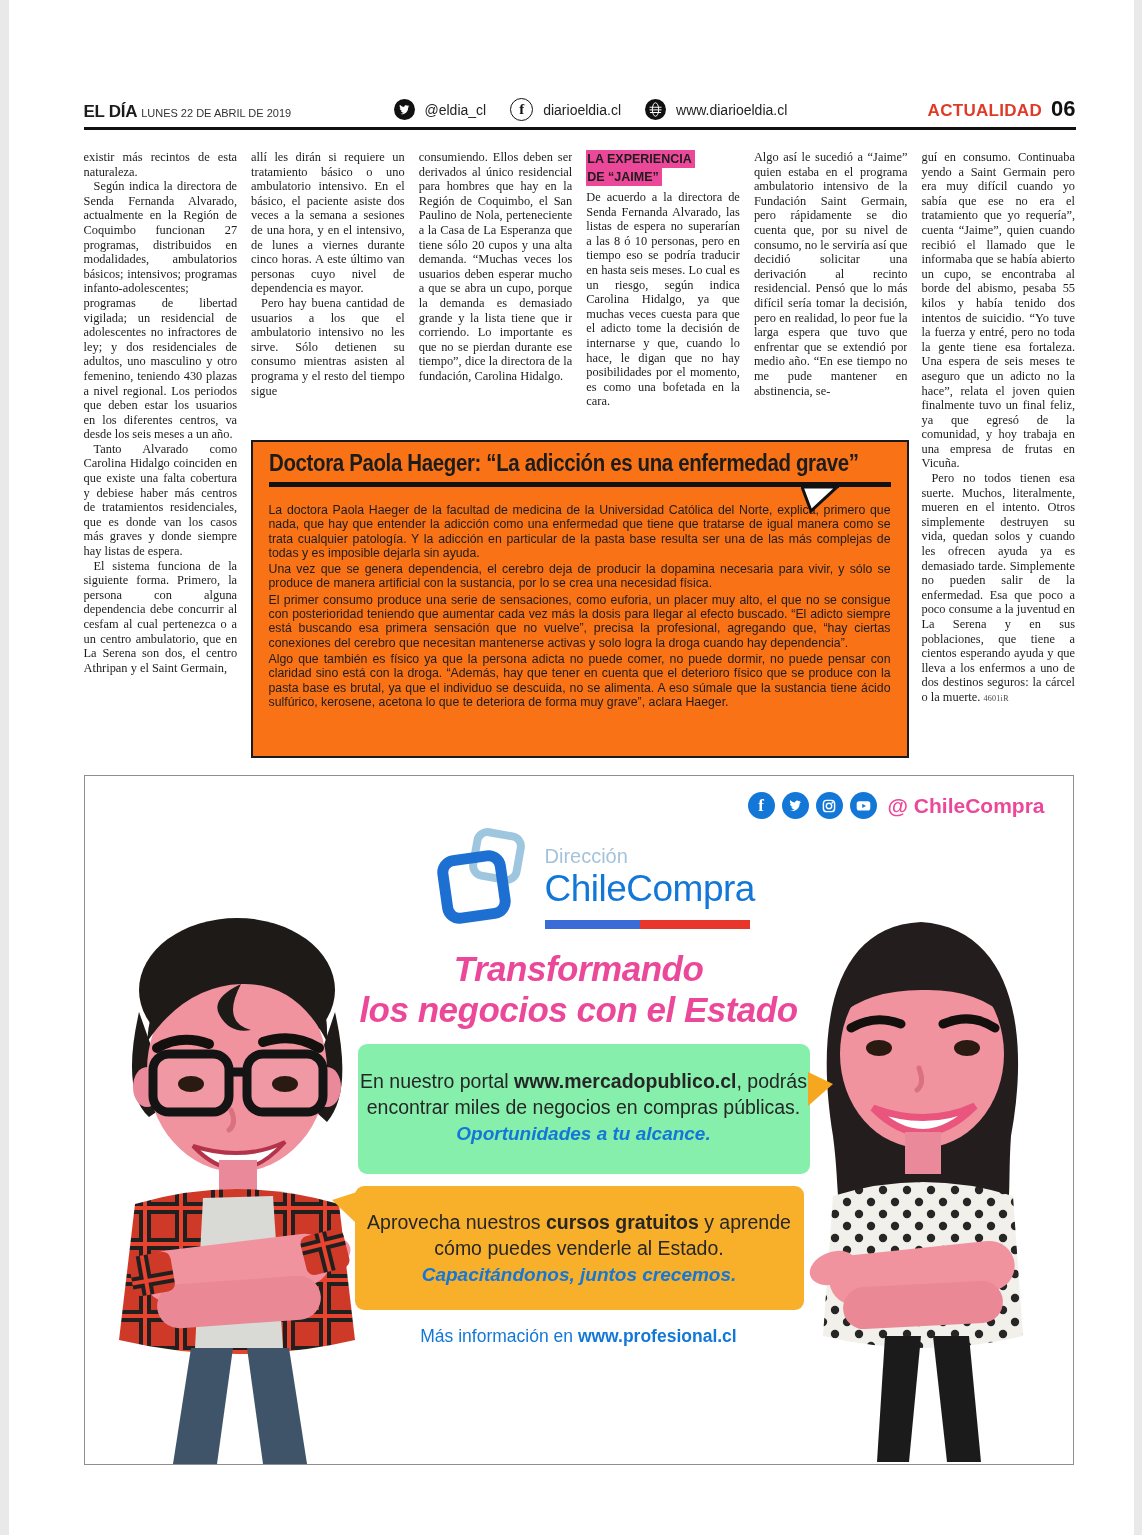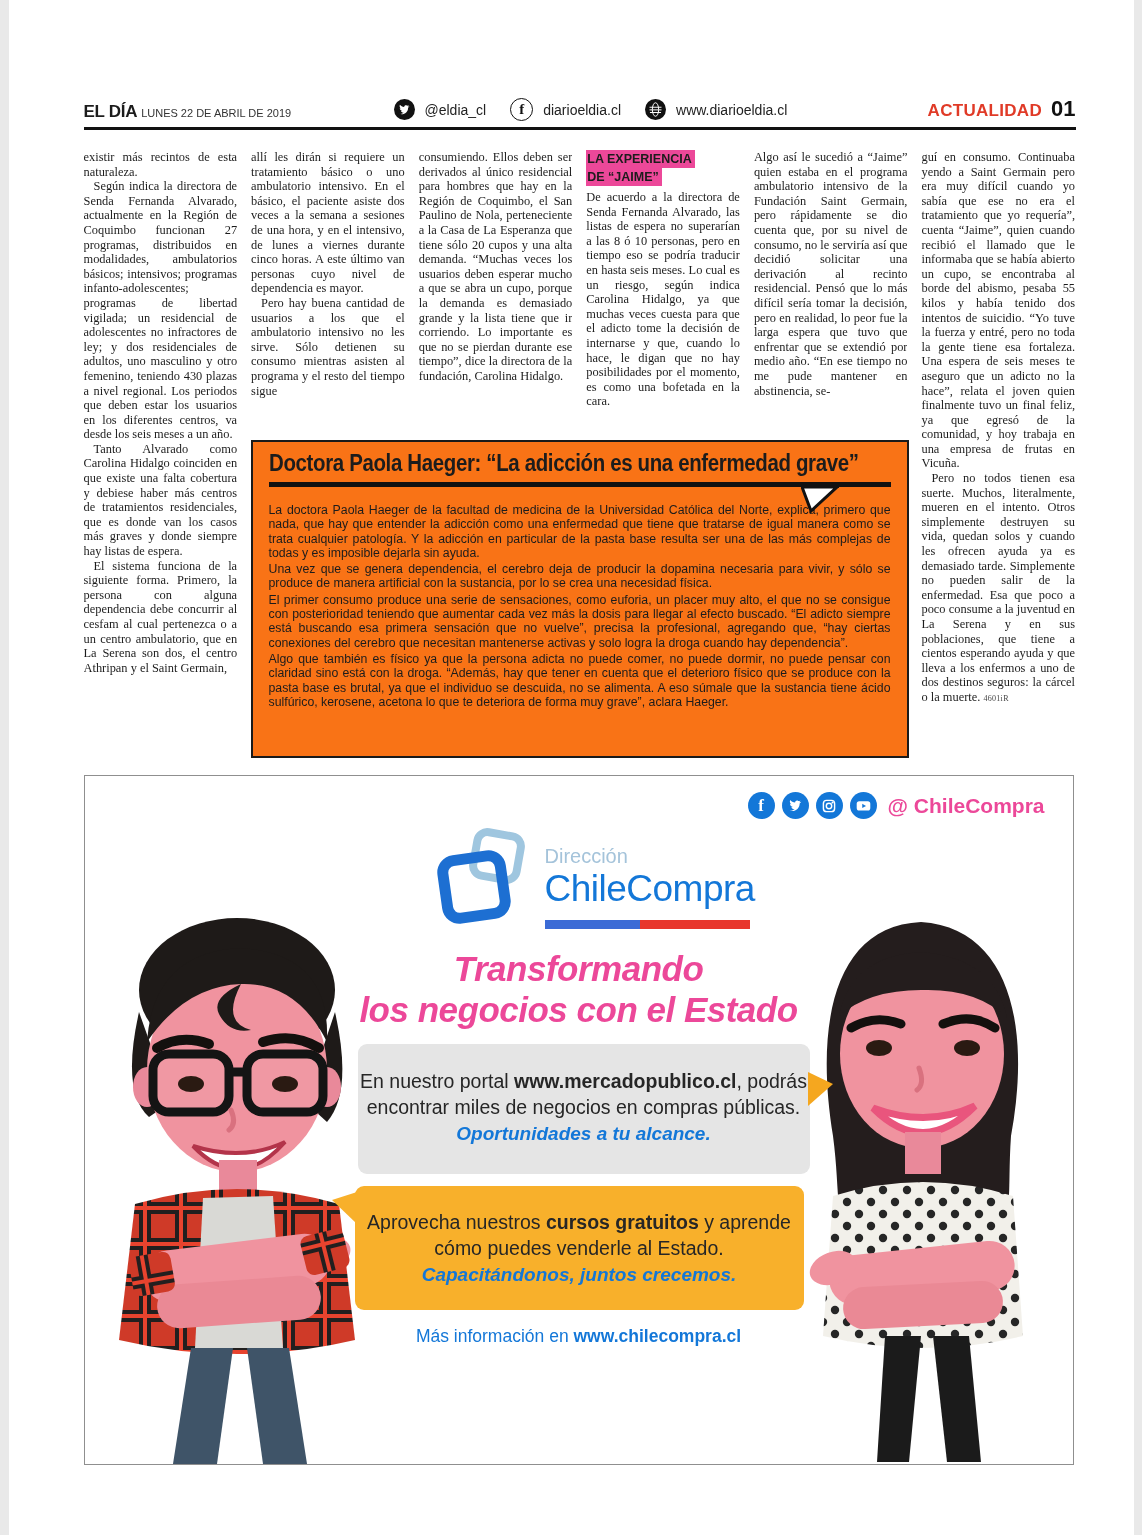--- a/index.html
+++ b/index.html
@@ -52,21 +52,21 @@
   .logo-l1{color:#a4c3da;font-size:20px;margin-top:14px;}
   .logo-l2{color:#1377d8;font-size:37px;letter-spacing:-.5px;margin-top:0px;}
   .logo-bar{width:205px;height:9px;margin-top:10px;display:flex;}
   .logo-bar .b{width:95px;background:#3b6bd6;}
   .logo-bar .r{width:110px;background:#e8362c;}
   .ad-headline{position:absolute;left:0;top:172px;width:100%;text-align:center;color:#ec4899;
                font-weight:bold;font-style:italic;font-size:35px;line-height:41px;letter-spacing:-.5px;z-index:2;}
   .bubble{position:absolute;border-radius:9px;text-align:center;z-index:3;box-sizing:border-box;}
   .bubble .txt{font-size:19.5px;line-height:1.32;color:#262626;}
   .bubble .tag{font-size:19px;font-weight:bold;font-style:italic;color:#1377d8;margin-top:3px;}
-  .bub1{left:273px;top:268px;width:452px;height:130px;background:#e5e5e5;padding-top:25px;}
+  .bub1{left:273px;top:268px;width:452px;height:130px;background:#86efac;padding-top:25px;}
   .bub1 .tailr{position:absolute;right:-23px;top:28px;width:0;height:0;
                border-top:12px solid transparent;border-bottom:22px solid transparent;border-left:25px solid #f5a71f;}
   .bub2{left:270px;top:410px;width:449px;height:124px;background:#f8b02b;padding-top:24px;}
   .bub2 .taill{position:absolute;left:-23px;top:6px;width:0;height:0;
                border-top:8px solid transparent;border-bottom:24px solid transparent;border-right:25px solid #f8b02b;}
   .ad-footer{position:absolute;left:0;top:550px;width:100%;text-align:center;color:#1377d8;font-size:17.5px;z-index:2;}
   .char{position:absolute;z-index:1;}
   .char.man{left:6px;top:126px;}
   .char.woman{right:10px;top:120px;}
 </style>
@@ -96,21 +96,21 @@
               <line x1="2" y1="10.5" x2="18" y2="10.5"></line>
               <line x1="2.6" y1="14" x2="17.4" y2="14"></line>
               <ellipse cx="10" cy="10" rx="4.2" ry="9"></ellipse>
             </g>
           </svg>
       </span>
       <span class="lbl">www.diarioeldia.cl</span>
     </div>
     <div class="hdr-right">
       <span class="section">ACTUALIDAD</span>
-      <span class="pageno">01</span>
+      <span class="pageno">06</span>
     </div>
   </div>
   <div class="hdr-rule"></div>
 
   <div class="cols">
     <div class="col tall">
       <p>existir más recintos de esta naturaleza.</p>
       <p class="ind">Según indica la directora de Senda Fernanda Alvarado, actualmente en la Región de Coquimbo funcionan 27 programas, distribuidos en modalidades, ambulatorios básicos; intensivos; programas infanto-adolescentes; programas de libertad vigilada; un residencial de adolescentes no infractores de ley; y dos residenciales de adultos, uno masculino y otro femenino, teniendo 430 plazas a nivel regional. Los periodos que deben estar los usuarios en los diferentes centros, va desde los seis meses a un año.</p>
       <p class="ind">Tanto Alvarado como Carolina Hidalgo coinciden en que existe una falta cobertura y debiese haber más centros de tratamientos residenciales, que es donde van los casos más graves y donde siempre hay listas de espera.</p>
       <p class="ind">El sistema funciona de la siguiente forma. Primero, la persona con alguna dependencia debe concurrir al cesfam al cual pertenezca o a un centro ambulatorio, que en La Serena son dos, el centro Athripan y el Saint Germain,</p>
@@ -279,17 +279,17 @@
     <div class="bubble bub2">
       <span class="taill"></span>
       <div class="txt">
         <span>Aprovecha nuestros </span><b>cursos gratuitos</b><span> y aprende</span><br>
         <span>cómo puedes venderle al Estado.</span>
       </div>
       <div class="tag">Capacitándonos, juntos crecemos.</div>
     </div>
 
     <div class="ad-footer">
-      <span>Más información en </span><b>www.chilecompra.cl</b>
+      <span>Más información en </span><b>www.profesional.cl</b>
     </div>
   </div>
 
 </div>
 
 </body></html>

